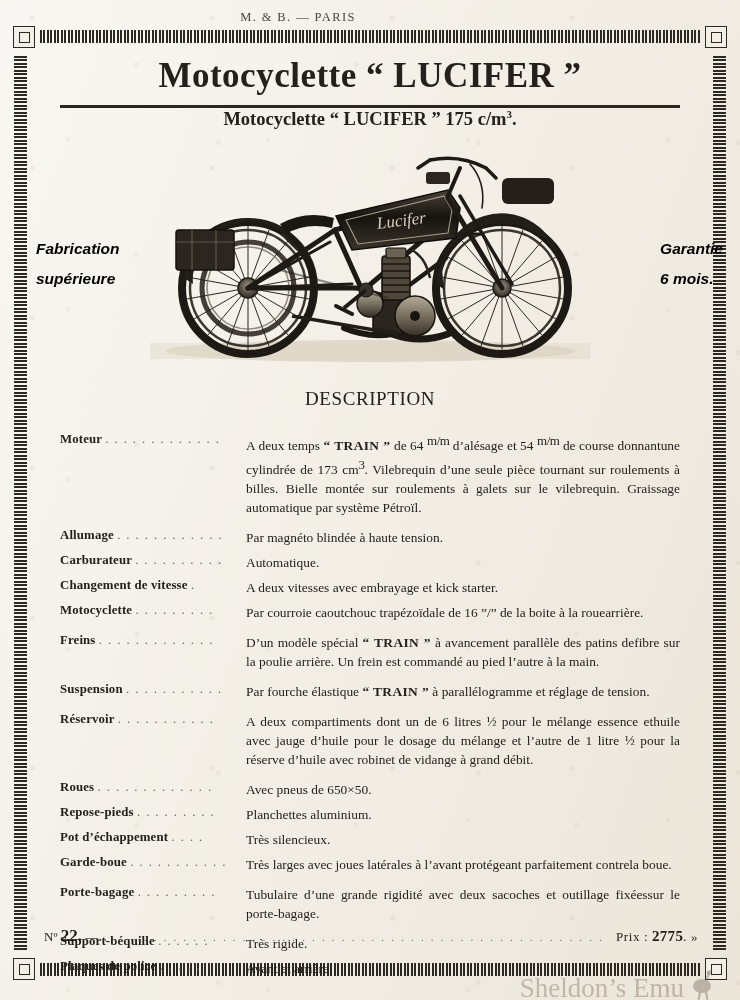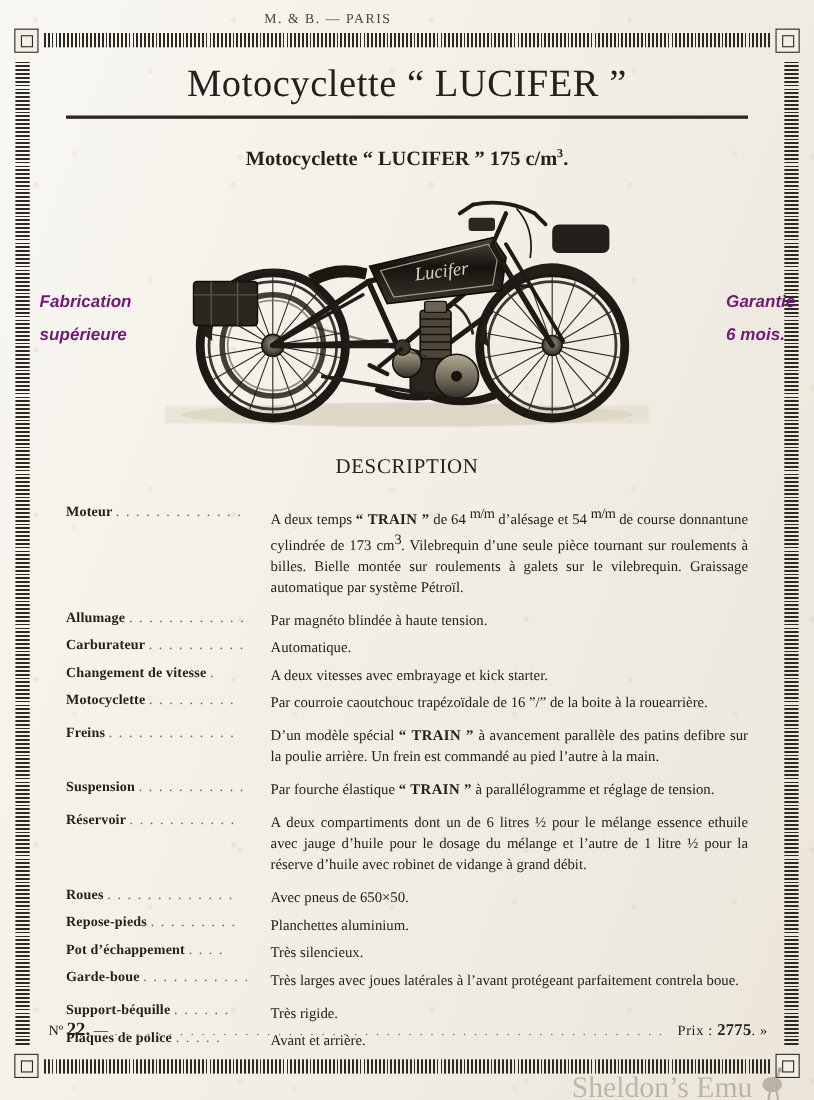--- a/index.html
+++ b/index.html
@@ -43,33 +43,33 @@
     background:#f3efe6;
     display:flex; align-items:center; justify-content:center;
   }
   .corner::after{ content:""; width:9px; height:9px; border:1.6px solid #2c2822; display:block; }
   .c-tl{ left:-1px; top:-4px; } .c-tr{ right:-1px; top:-4px; }
   .c-bl{ left:-1px; bottom:-4px; } .c-br{ right:-1px; bottom:-4px; }
 
   .page{ position:absolute; left:14px; top:30px; width:712px; height:946px; z-index:4; }
 
   .title{
-    text-align:center; font-weight:normal; font-size:35px;
+    text-align:center; font-weight:bold; font-size:35px;
     letter-spacing:.5px; margin-top:26px;
   }
   .title-rule{ height:2.5px; background:#2a2620; margin:9px 46px 0 46px; }
-  .subtitle{ text-align:center; font-weight:bold; font-size:18.5px; margin-top:26px; }
+  .subtitle{ text-align:center; font-weight:bold; font-size:18.5px; }
   .subtitle sup{ font-size:11px; vertical-align:super; }
 
   
   .illus{ position:relative; height:250px; margin-top:8px; }
   .illus svg{ position:absolute; left:116px; top:0; }
   .side-note{
     position:absolute; font-family:"Liberation Sans", sans-serif;
-    font-style:italic; font-weight:bold; font-size:15.5px; color:#701a75; line-height:1.95;
+    font-style:italic; font-weight:bold; font-size:15.5px; color:#000000; line-height:1.95;
   }
   .note-left{ left:22px; top:96px; }
   .note-right{ right:3px; top:96px; text-align:left; }
 
   .desc-head{
     text-align:center; font-weight:normal; font-size:19px;
     letter-spacing:.6px; 
   }
 
   
@@ -338,20 +338,24 @@
         </tr>
         <tr>
           <td class="lab"><span>Pot  d’échappement</span> <span class="dots">. . . .</span></td>
           <td class="val"><span class="val-body">Très silencieux.</span></td>
         </tr>
         <tr>
           <td class="lab"><span>Garde-boue</span> <span class="dots">. . . . . . . . . . .</span></td>
           <td class="val gap"><span class="val-body">Très larges avec joues latérales à l’avant protégeant parfaitement contre</span><span class="hang">la boue.</span></td>
         </tr>
         <tr>
+          <td class="lab"><span>Porte-bagage</span> <span class="dots">. . . . . . . . .</span></td>
+          <td class="val gap"><span class="val-body">Tubulaire d’une grande rigidité avec deux sacoches et outillage fixées</span><span class="hang">sur le porte-bagage.</span></td>
+        </tr>
+        <tr>
           <td class="lab"><span>Support-béquille</span> <span class="dots">. . . . . .</span></td>
           <td class="val"><span class="val-body">Très rigide.</span></td>
         </tr>
         <tr>
           <td class="lab"><span>Plaques  de  police</span> <span class="dots">. . . . .</span></td>
           <td class="val"><span class="val-body">Avant et arrière.</span></td>
         </tr>
       </tbody>
   </table>
 

